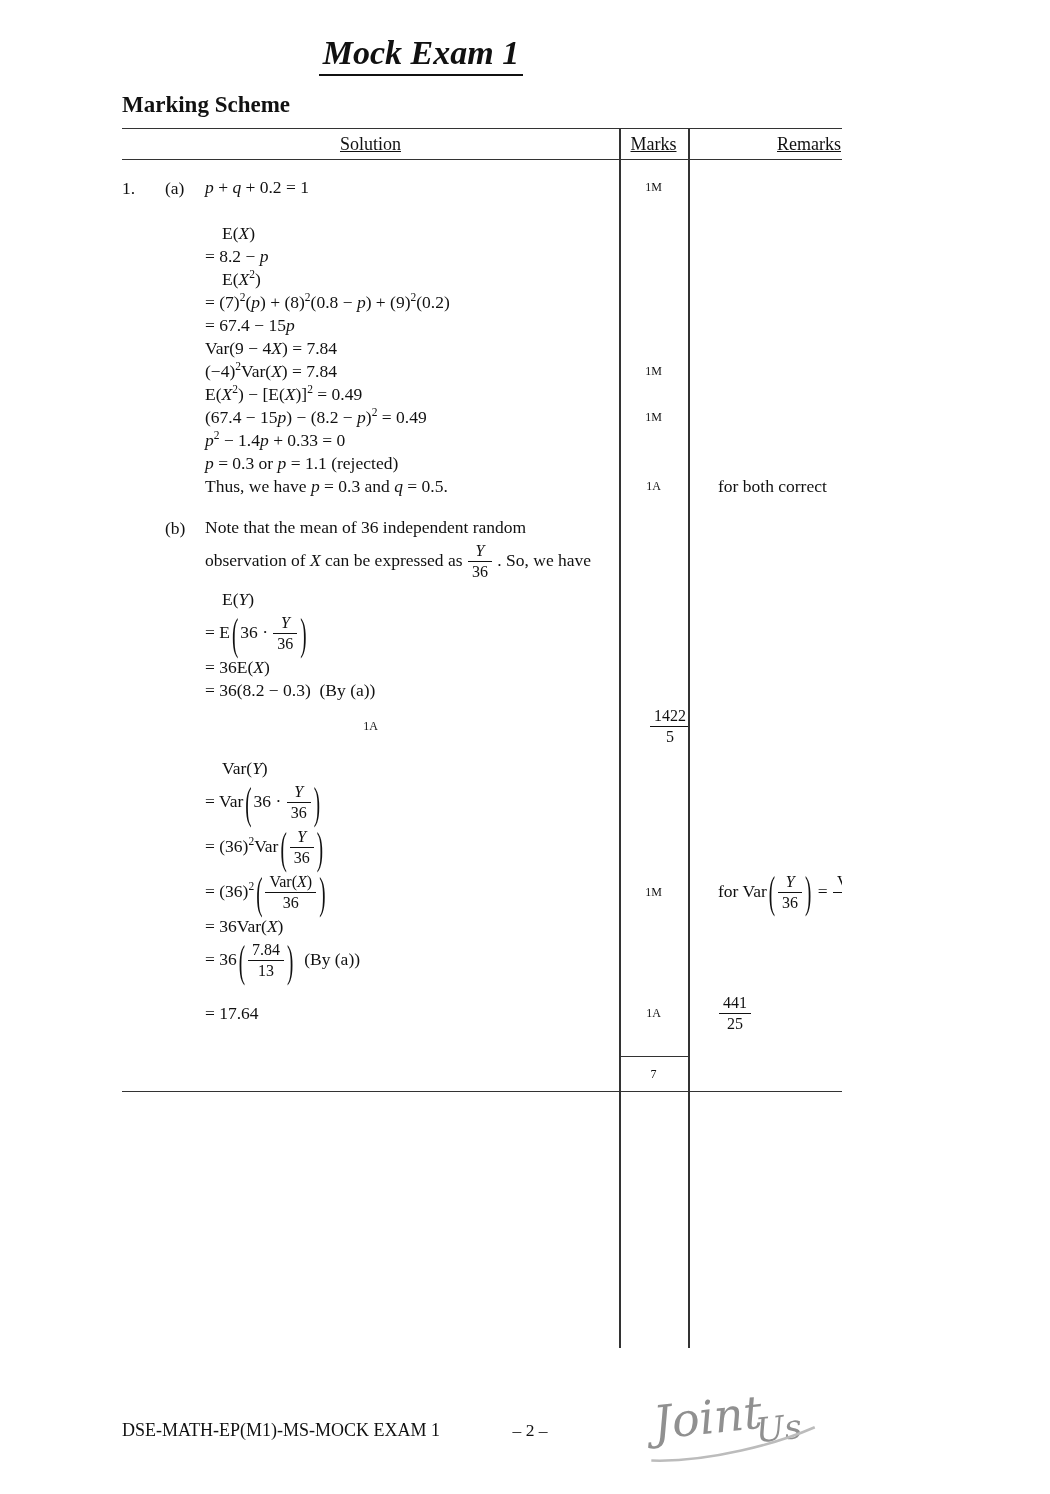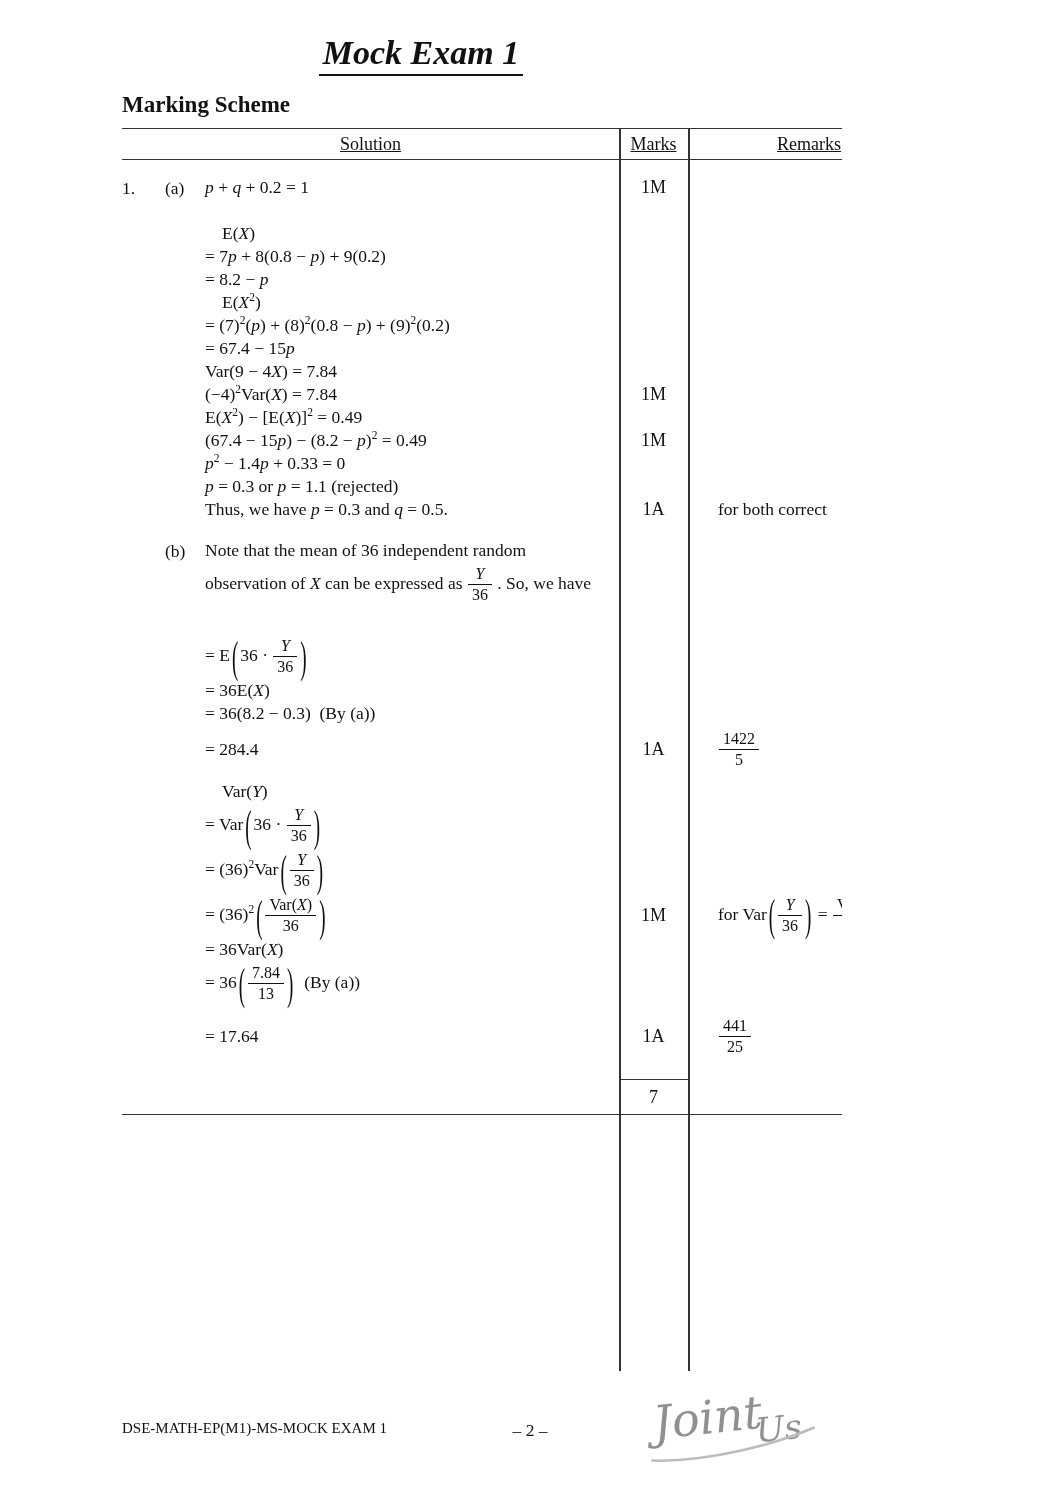--- a/index.html
+++ b/index.html
@@ -14,36 +14,36 @@
   .tablewrap{position:relative;margin:10px 0 0 122px;width:808px;}
   .grid{display:grid;grid-template-columns:497px 69px 242px;}
   .hdr{border-top:1.6px solid #333;border-bottom:1.6px solid #333;height:30px;
        align-items:center;text-align:center;font-size:18px;text-decoration:underline;}
   #tbody{padding-top:16px;}
   .row{min-height:23px;}
   .sol{position:relative;font-size:17.5px;line-height:23px;display:flex;align-items:center;white-space:nowrap;}
   .lab{position:absolute;top:50%;transform:translateY(-50%);}
   .l1{left:0;} .l2{left:43px;}
   .cnt{display:inline-block;}
-  .mc{display:flex;align-items:center;justify-content:center;font-size:18px;}
+  .mc{display:flex;align-items:center;justify-content:center;font-size:12px;}
   .rc{display:flex;align-items:center;padding-left:30px;font-size:17.5px;white-space:nowrap;}
   i{font-style:italic;}
   sup{font-size:11.5px;vertical-align:super;line-height:0;}
   .frac{display:inline-block;vertical-align:middle;margin:2px 1px;font-size:16px;text-align:center;}
   .frac .num,.frac .den{display:block;padding:0 4px;line-height:20px;}
   .frac .den{border-top:1.1px solid #111;}
   .pch{display:inline-block;vertical-align:middle;transform:scaleY(2.35);font-size:19px;
        margin:0 2px;font-weight:300;}
   .totalrow{margin-top:20px;}
   .totalrow .mc{border-top:1.6px solid #333;height:34px;}
   .hline{border-top:1.6px solid #333;width:100%;}
   .extrow{height:256px;}
   .vl{position:absolute;top:0;bottom:0;width:1.6px;background:#333;}
   
-  .footer-code{position:absolute;left:122px;top:1420px;font-size:15px;}
+  .footer-code{position:absolute;left:122px;top:1420px;font-size:18px;}
   .footer-page{position:absolute;left:530px;top:1420px;transform:translateX(-50%);font-size:17.5px;}
   
   .wm{position:absolute;right:34px;top:1388px;color:#909090;font-family:"DejaVu Serif",serif;
       font-style:italic;transform:rotate(-6deg);}
   .wm1{font-size:46px;}
   .wm2{font-size:34px;display:inline-block;transform:translate(-8px,14px);}
 </style>
 </head>
 <body>
 
@@ -78,27 +78,20 @@
         </div>
         <div class="grid row">
           <div class="sol">
             <span class="cnt" style="padding-left: 100px;">E(<i>X</i>)</span>
           </div>
           <div class="mc"></div>
           <div class="rc"></div>
         </div>
         <div class="grid row">
           <div class="sol">
-            <span class="cnt" style="padding-left: 83px;">= 7<i>p</i> + 8(0.8 − <i>p</i>) + 9(0.2)</span>
-          </div>
-          <div class="mc"></div>
-          <div class="rc"></div>
-        </div>
-        <div class="grid row">
-          <div class="sol">
             <span class="cnt" style="padding-left: 83px;">= 8.2 − <i>p</i></span>
           </div>
           <div class="mc"></div>
           <div class="rc"></div>
         </div>
         <div class="grid row">
           <div class="sol">
             <span class="cnt" style="padding-left: 100px; text-align: right;">E(<i>X</i><sup>2</sup>)</span>
           </div>
           <div class="mc"></div>
@@ -178,20 +171,23 @@
           <div class="rc"></div>
         </div>
         <div class="grid row">
           <div class="sol">
             <span class="cnt" style="padding-left: 83px;">observation of <i>X</i> can be expressed as <span class="frac"><span class="num"><i>Y</i></span><span class="den">36</span></span> . So, we have</span>
           </div>
           <div class="mc"></div>
           <div class="rc"></div>
         </div>
         <div class="grid row" style="margin-top: 4px;">
+          <div class="sol">
+            <span class="cnt" style="padding-left: 100px;">E(<i>Y</i>)</span>
+          </div>
           <div class="mc"></div>
           <div class="rc"></div>
         </div>
         <div class="grid row">
           <div class="sol">
             <span class="cnt" style="padding-left: 83px;">= E<span class="pch">(</span>36&nbsp;·&nbsp;<span class="frac"><span class="num"><i>Y</i></span><span class="den">36</span></span><span class="pch">)</span></span>
           </div>
           <div class="mc"></div>
           <div class="rc"></div>
         </div>
@@ -203,23 +199,20 @@
           <div class="rc"></div>
         </div>
         <div class="grid row">
           <div class="sol">
             <span class="cnt" style="padding-left: 83px;">= 36(8.2 − 0.3)&nbsp;&nbsp;(By (a))</span>
           </div>
           <div class="mc"></div>
           <div class="rc"></div>
         </div>
         <div class="grid row" style="margin-top: 2px;">
-          <div class="sol">
-            <span class="cnt" style="padding-left: 83px;">= 284.4</span>
-          </div>
           <div class="mc">1A</div>
           <div class="rc">
             <span class="cnt"><span class="frac"><span class="num">1422</span><span class="den">5</span></span></span>
           </div>
         </div>
         <div class="grid row" style="margin-top: 8px;">
           <div class="sol">
             <span class="cnt" style="padding-left: 100px;">Var(<i>Y</i>)</span>
           </div>
           <div class="mc"></div>

